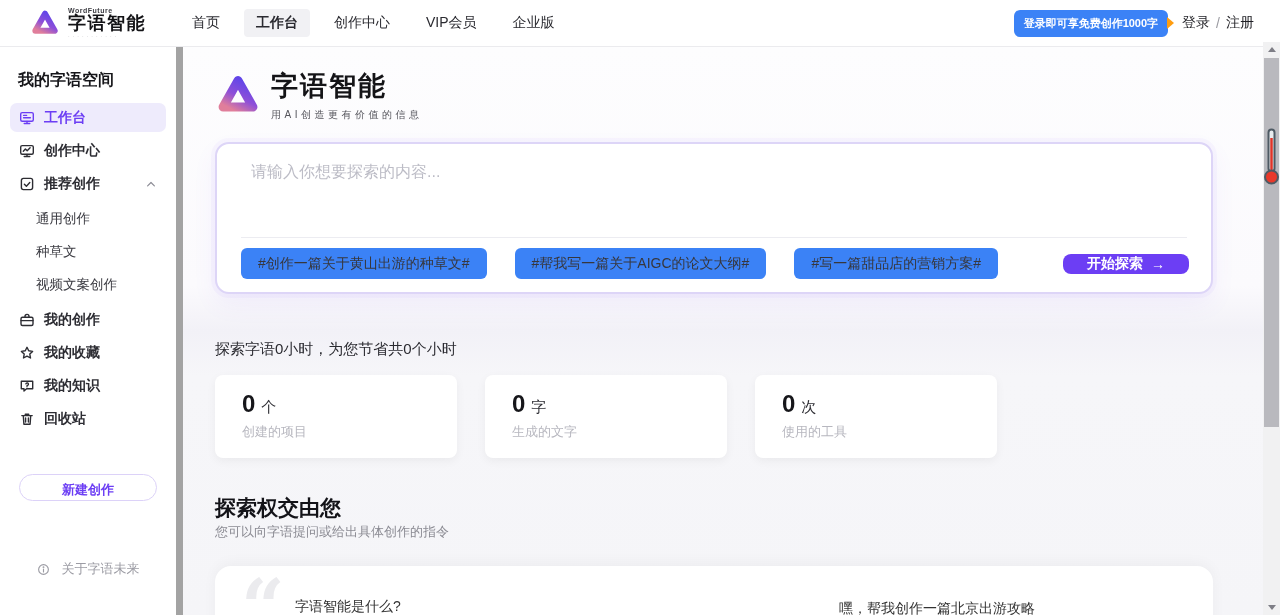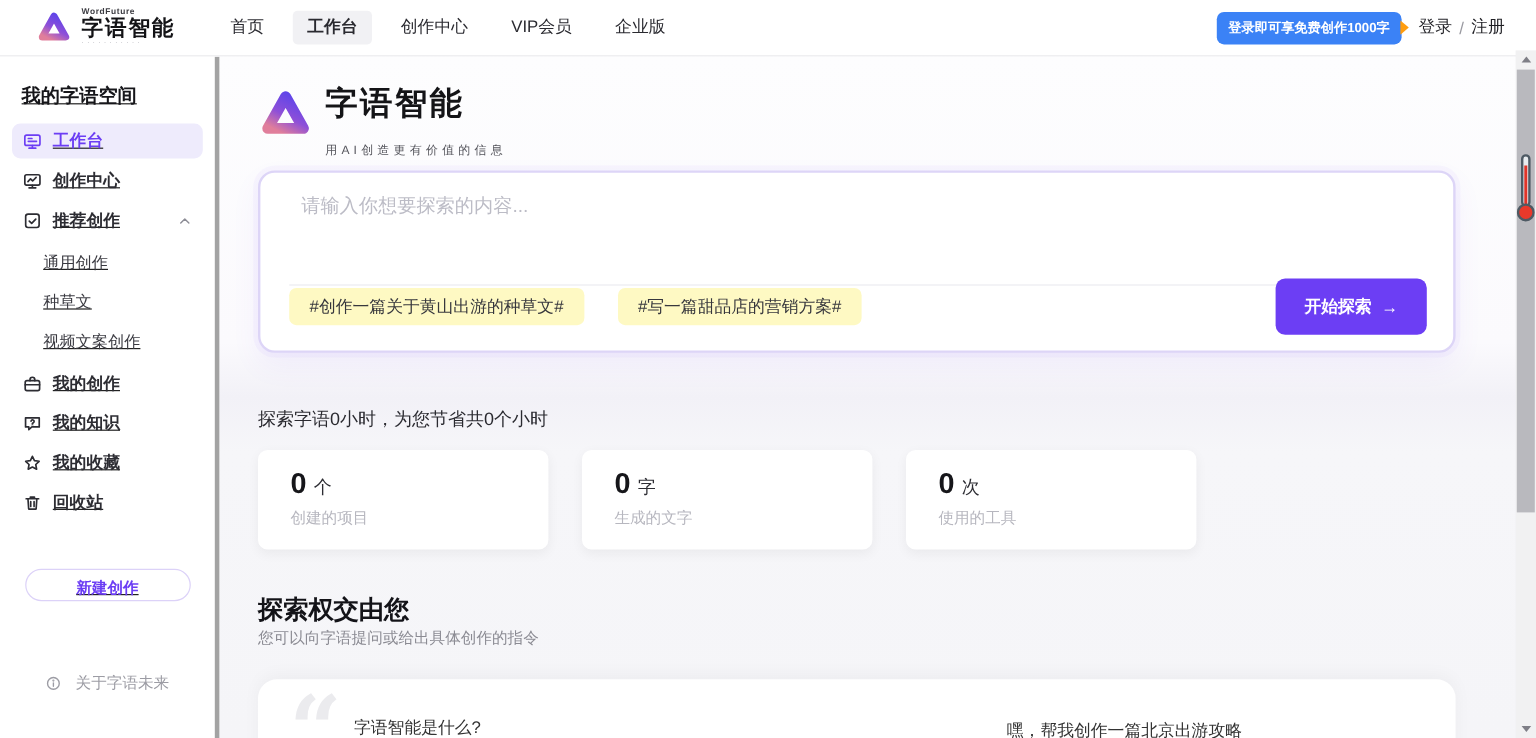--- a/index.html
+++ b/index.html
@@ -31,22 +31,22 @@
   .promo::after {
     content:""; position:absolute; right:-6px; top:50%; transform:translateY(-50%);
     border-top:6px solid transparent; border-bottom:6px solid transparent; border-left:7px solid #FF9D0F;
   }
   .auth { font-size:14px; color:#1f1f24; display:flex; gap:6px; align-items:center; }
   .auth .sep { color:#9a9aa1; }
   .auth span { cursor:pointer; }
   
   .layout { display:flex; height:568px; overflow:hidden; }
   .sidebar {
-    width:183px; flex-shrink:0; background:#fff; border-right:4px solid #a3a3a3;
-    padding-top:23px; position:relative;text-decoration:underline;
+    width:183px; flex-shrink:0; background:#fff; border-right:7px solid #a3a3a3;
+    padding-top:23px; position:relative;
   }
   .side-heading { font-size:16px; font-weight:bold; color:#16161a; padding:0 18px; height:19px; margin-bottom:14px; }
   .side-item {
     display:flex; align-items:center; gap:9px; height:29px; margin:4px 10px;
     padding:0 9px; font-size:14px; font-weight:bold; color:#2d2d33;
     border-radius:7px; cursor:pointer;
   }
   .side-item svg { width:16px; height:16px; flex-shrink:0; }
   .side-item.active { background:#eeebfc; color:#6C3EF4; }
   .side-item .chev { margin-left:auto; color:#8d8d96; display:flex; }
@@ -70,41 +70,41 @@
   .about svg { width:13px; height:13px; }
   
   .main {
     flex:1; position:relative; overflow:hidden;
     padding:23px 0 0 32px;
     background:linear-gradient(180deg,#fdfdfe 0%,#fbfafd 42%,#f2f1f7 50%,#f6f6f9 58%,#f5f5f8 100%);
   }
   .main-logo { display:flex; align-items:flex-start; gap:10px; height:58px; margin-bottom:14px; }
   .main-logo svg { width:46px; height:46px; margin-top:2px; }
   .main-brand { font-size:27px; font-weight:900; color:#141417; letter-spacing:2px; line-height:1.2; }
-  .main-tagline { font-size:10px; color:#55555c; letter-spacing:3.5px; margin-top:16px; }
+  .main-tagline { font-size:10px; color:#55555c; letter-spacing:3.5px; margin-top:6px; }
   .search-card {
     width:998px; height:152px; background:#fff; position:relative;
     border:2px solid #ddd5f7; border-radius:14px;
     box-shadow:0 0 0 4px rgba(124,82,246,.04), 0 10px 24px rgba(124,82,246,.07);
   }
   .search-input {
     position:absolute; top:16px; left:32px; width:930px; height:58px;
     border:none; outline:none; resize:none; background:transparent;
     font-size:16px; color:#333; font-family:inherit;
   }
   .search-input::placeholder { color:#bcbcc6; }
   .divider { position:absolute; left:24px; right:24px; top:93px; height:1px; background:#ececf1; }
   .chips-row { position:absolute; left:24px; right:22px; bottom:13px; display:flex; align-items:center; }
   .chip {
-    height:31px; background:#fef9c3; border-radius:6px; display:flex; align-items:center;
+    height:31px; background:#3b82f6; border-radius:6px; display:flex; align-items:center;
     padding:0 17px; font-size:14px; color:#37373d; cursor:pointer; white-space:nowrap;
   }
   .chip + .chip { margin-left:28px; }
   .explore-btn {
-    margin-left:auto; height:47px; background:#6C3EF4; color:#fff; border:none;
+    margin-left:auto; height:20px; background:#6C3EF4; color:#fff; border:none;
     border-radius:8px; font-size:14px; font-weight:bold; padding:0 24px;
     display:flex; align-items:center; gap:8px; cursor:pointer; font-family:inherit;
   }
   .stats-summary { margin-top:46px; font-size:15px; color:#2a2a30; height:17px; }
   .cards-row { display:flex; gap:28px; margin-top:18px; }
   .stat-card {
     width:242px; height:83px; background:#fff; border-radius:8px;
     box-shadow:0 3px 10px rgba(0,0,0,.05); padding:15px 0 0 27px;
   }
   .stat-top { display:flex; align-items:baseline; gap:6px; }
@@ -222,32 +222,32 @@
       <svg viewBox="0 0 16 16" fill="none" stroke="currentColor" stroke-width="1.4" stroke-linecap="round" stroke-linejoin="round">
         <rect x="2" y="5.2" width="12" height="8.3" rx="1.5"></rect>
           <path d="M6 5.2V4.4a2 2 0 0 1 4 0v.8"></path>
           <path d="M2 8.6h12"></path>
       </svg>
       <span>我的创作</span>
     </div>
 
     <div class="side-item">
       <svg viewBox="0 0 16 16" fill="none" stroke="currentColor" stroke-width="1.4" stroke-linecap="round" stroke-linejoin="round">
+        <path d="M8 2.3 9.7 5.8l3.9.6-2.8 2.7.7 3.9L8 11.2 4.5 13l.7-3.9L2.4 6.4l3.9-.6z"></path>
+      </svg>
+      <span>我的收藏</span>
+    </div>
+
+    <div class="side-item">
+      <svg viewBox="0 0 16 16" fill="none" stroke="currentColor" stroke-width="1.4" stroke-linecap="round" stroke-linejoin="round">
         <path d="M2.3 3.2h11.4v7.6H7.6l-2.6 2.2v-2.2H2.3z"></path>
           <path d="M6.9 5.9c.2-.8 1-1.2 1.7-.9.7.2 1 1 .7 1.7-.2.5-.8.7-1.3 1.1v.4"></path>
           <circle cx="8" cy="9.2" r=".1"></circle>
       </svg>
       <span>我的知识</span>
-    </div>
-
-    <div class="side-item">
-      <svg viewBox="0 0 16 16" fill="none" stroke="currentColor" stroke-width="1.4" stroke-linecap="round" stroke-linejoin="round">
-        <path d="M8 2.3 9.7 5.8l3.9.6-2.8 2.7.7 3.9L8 11.2 4.5 13l.7-3.9L2.4 6.4l3.9-.6z"></path>
-      </svg>
-      <span>我的收藏</span>
     </div>
 
     <div class="side-item">
       <svg viewBox="0 0 16 16" fill="none" stroke="currentColor" stroke-width="1.4" stroke-linecap="round" stroke-linejoin="round">
         <path d="M2.8 4.6h10.4M6.3 4.6V3.2h3.4v1.4M4.3 4.6l.6 8.6h6.2l.6-8.6"></path>
           <path d="M6.6 7v4M9.4 7v4"></path>
       </svg>
       <span>回收站</span>
     </div>
 
@@ -285,20 +285,21 @@
         <div class="main-brand">字语智能</div>
         <div class="main-tagline">用AI创造更有价值的信息</div>
       </div>
     </div>
 
     <div class="search-card">
       <textarea class="search-input" placeholder="请输入你想要探索的内容..." style=""></textarea>
       <div class="divider"></div>
       <div class="chips-row">
         <span class="chip">#创作一篇关于黄山出游的种草文#</span>
+        <span class="chip">#帮我写一篇关于AIGC的论文大纲#</span>
         <span class="chip">#写一篇甜品店的营销方案#</span>
         <button class="explore-btn">
           <span>开始探索</span>
           <span>→</span>
         </button>
       </div>
     </div>
 
     <div class="stats-summary">探索字语0小时，为您节省共0个小时</div>
 

